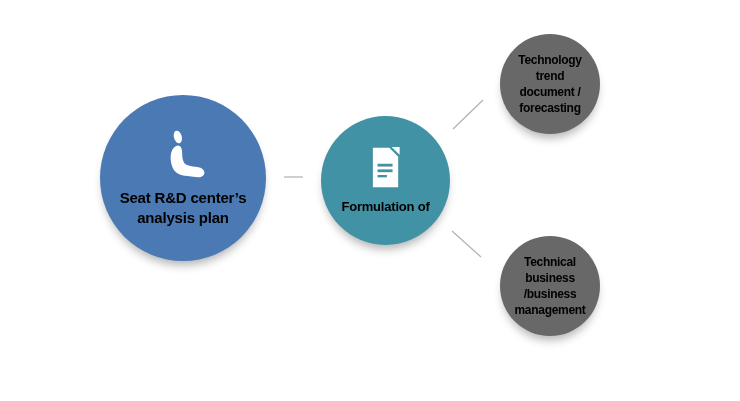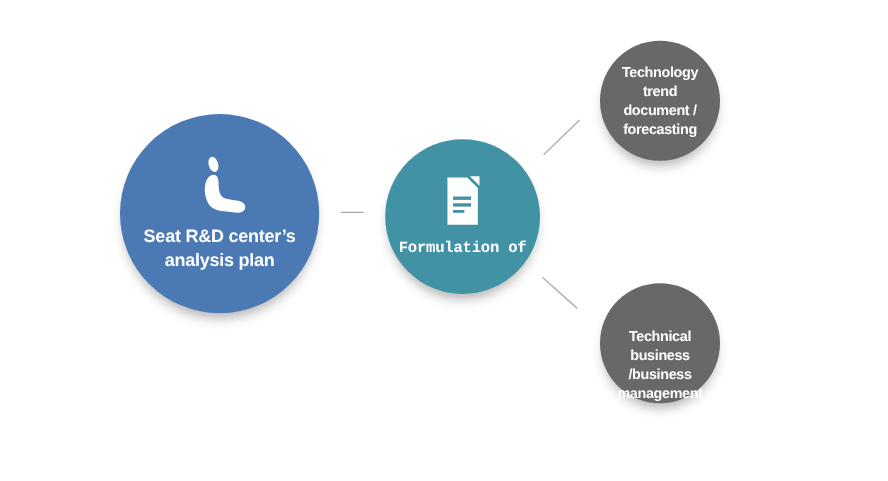--- a/index.html
+++ b/index.html
@@ -4,26 +4,26 @@
 <style>
   html,body{margin:0;padding:0;background:#ffffff;}
   .canvas{
     position:relative;width:740px;height:401px;background:#ffffff;overflow:hidden;
     font-family:"Liberation Sans", sans-serif;
   }
   .connectors{position:absolute;left:0;top:0;width:740px;height:401px;pointer-events:none;}
   .bubble{
     position:absolute;border-radius:50%;
     display:flex;flex-direction:column;align-items:center;justify-content:center;
-    color:#ffffff;text-align:center;font-weight:bold;
+    color:#000000;text-align:center;font-weight:bold;
     box-shadow:0 7px 10px -3px rgba(0,0,0,0.30);
   }
   .bubble .label span{display:block;}
   .node-root{left:100px;top:95px;width:166px;height:166px;font-size:15px;line-height:20px;letter-spacing:-0.2px;}
-  .node-center{left:321px;top:116px;width:129px;height:129px;font-size:13px;line-height:17px;letter-spacing:-0.2px;font-family:Liberation Mono, monospace;}
+  .node-center{left:321px;top:116px;width:129px;height:129px;font-size:13px;line-height:17px;letter-spacing:-0.2px;}
   .node-gray-top{left:500px;top:34px;width:100px;height:100px;font-size:12px;line-height:16px;letter-spacing:-0.3px;}
   .node-gray-bottom{left:500px;top:236px;width:100px;height:100px;font-size:12px;line-height:16px;letter-spacing:-0.3px;}
   .icon-seat{width:48px;height:52px;margin-bottom:7px;}
   .icon-doc{width:30px;height:43px;margin-bottom:9px;}
   .doc-page{fill:#ffffff;}
   .doc-line{fill:#4292a6;}
   .seat-shape{fill:#ffffff;}
 </style>
 </head>
 <body>
@@ -64,21 +64,21 @@
 
   <div class="bubble node-gray-top" style="background-color: rgb(104, 104, 104);">
     <div class="label">
       <span>Technology</span>
       <span>trend</span>
       <span>document /</span>
       <span>forecasting</span>
     </div>
   </div>
 
-  <div class="bubble node-gray-bottom" style="background-color: rgb(104, 104, 104); justify-content: flex-end;">
+  <div class="bubble node-gray-bottom" style="background-color: rgb(104, 104, 104);">
     <div class="label">
       <span>Technical</span>
       <span>business</span>
       <span>/business</span>
       <span>management</span>
     </div>
   </div>
 
 </div>
 

